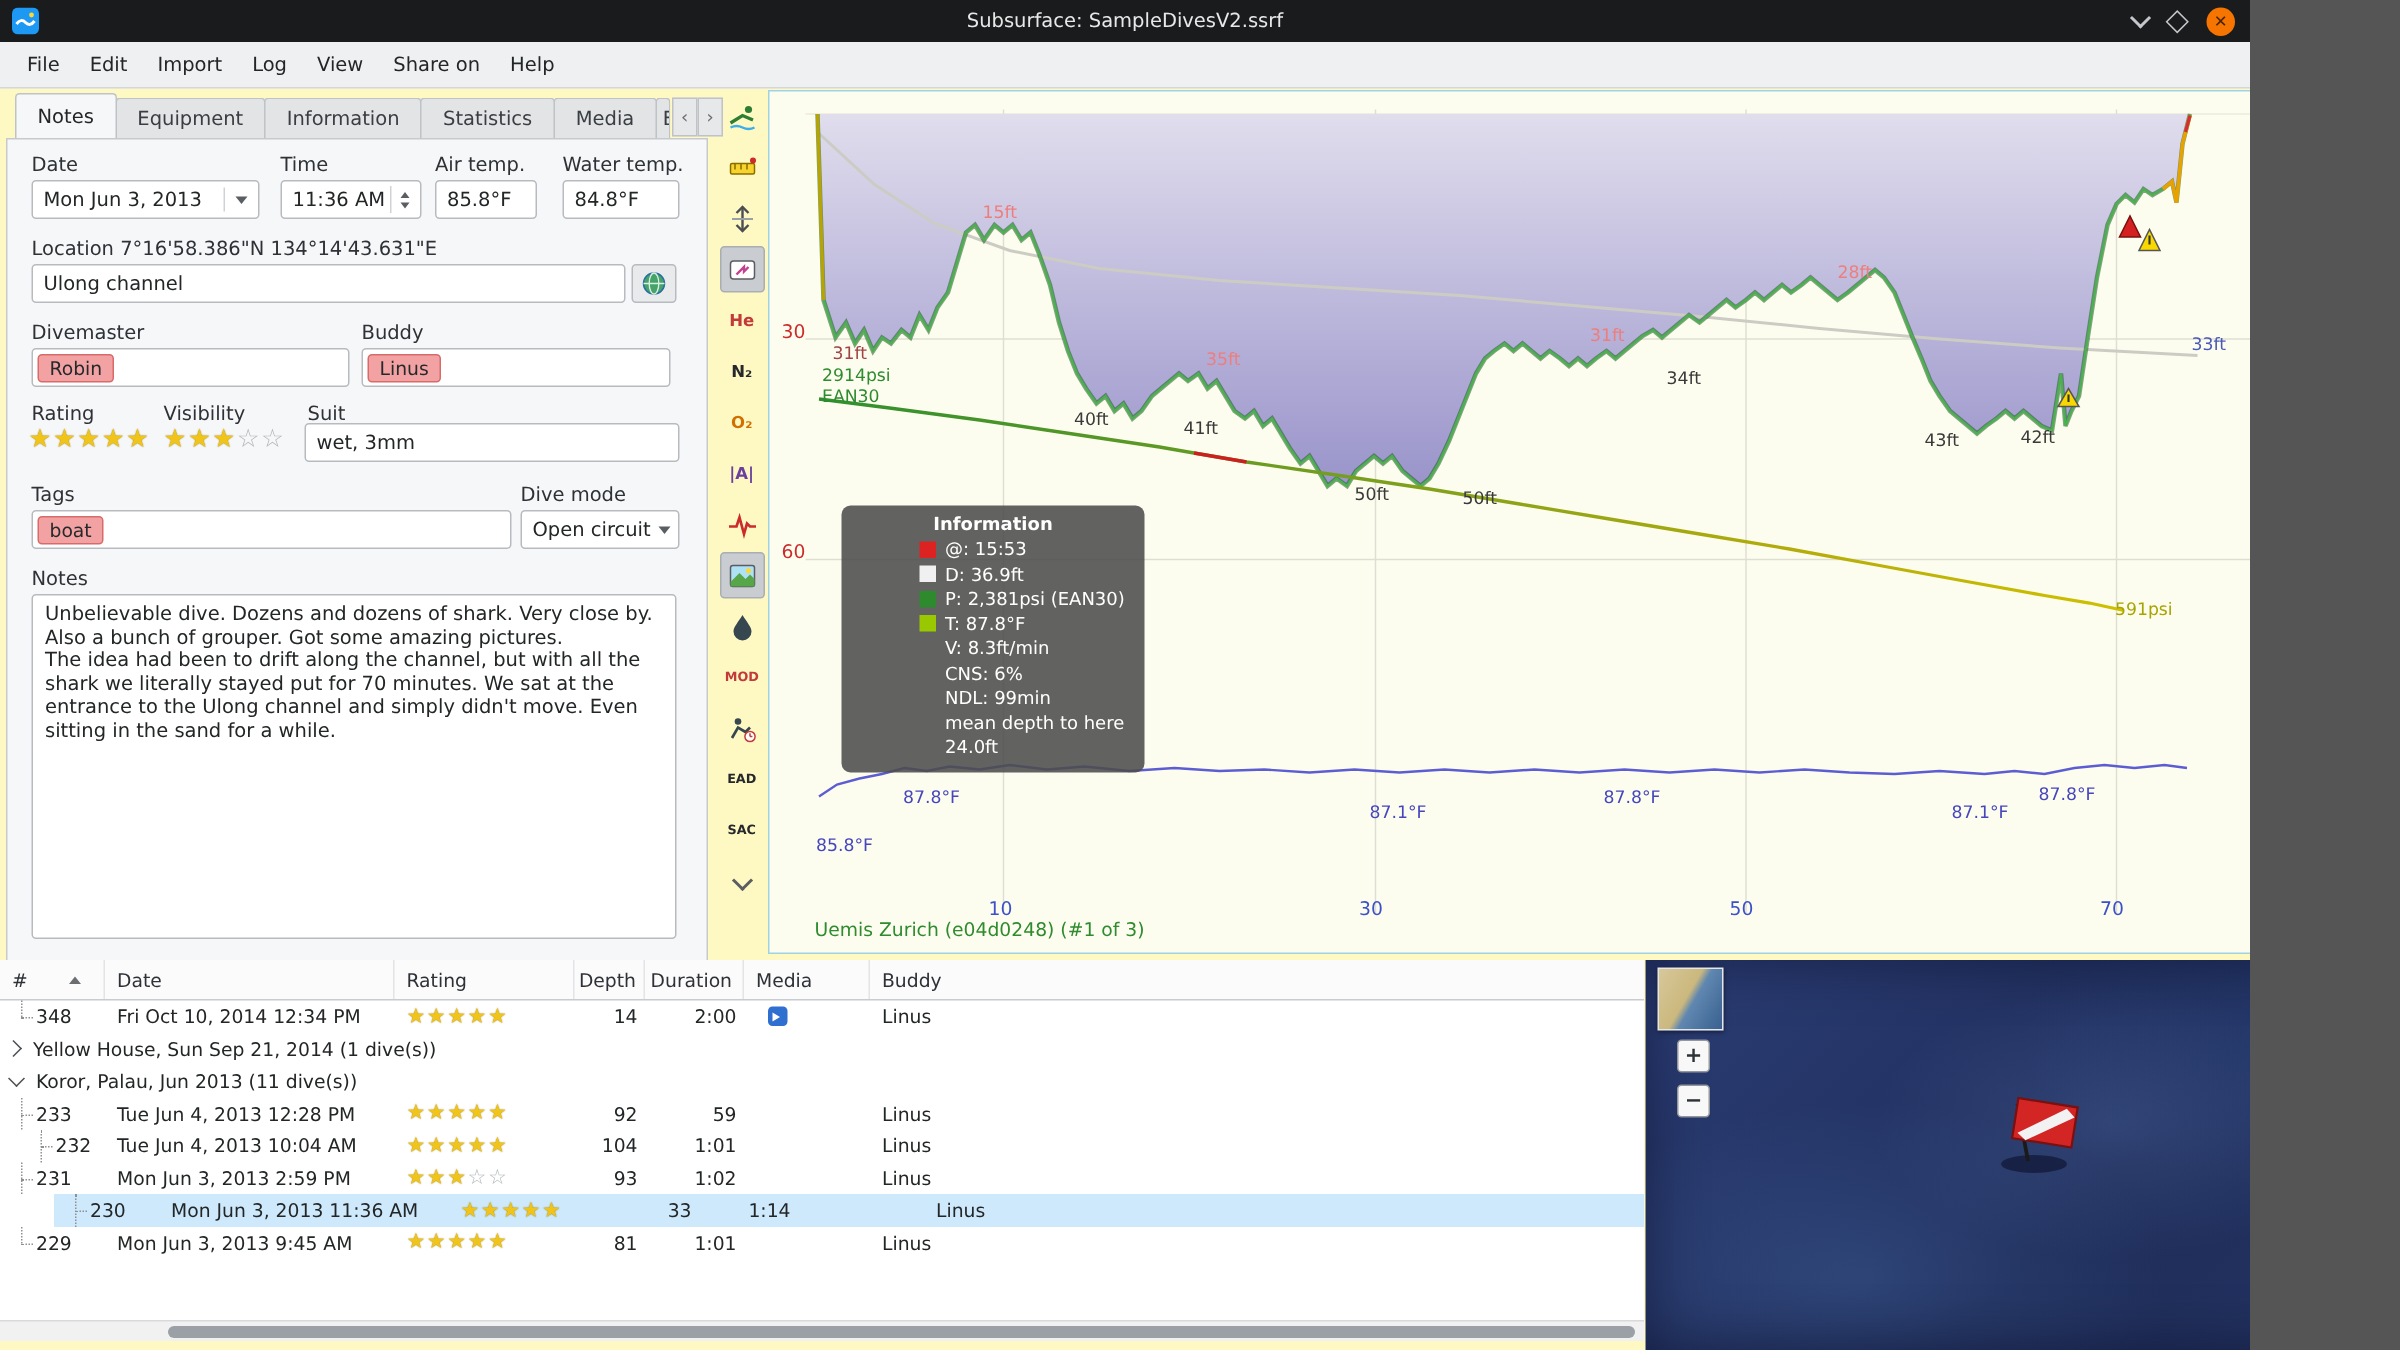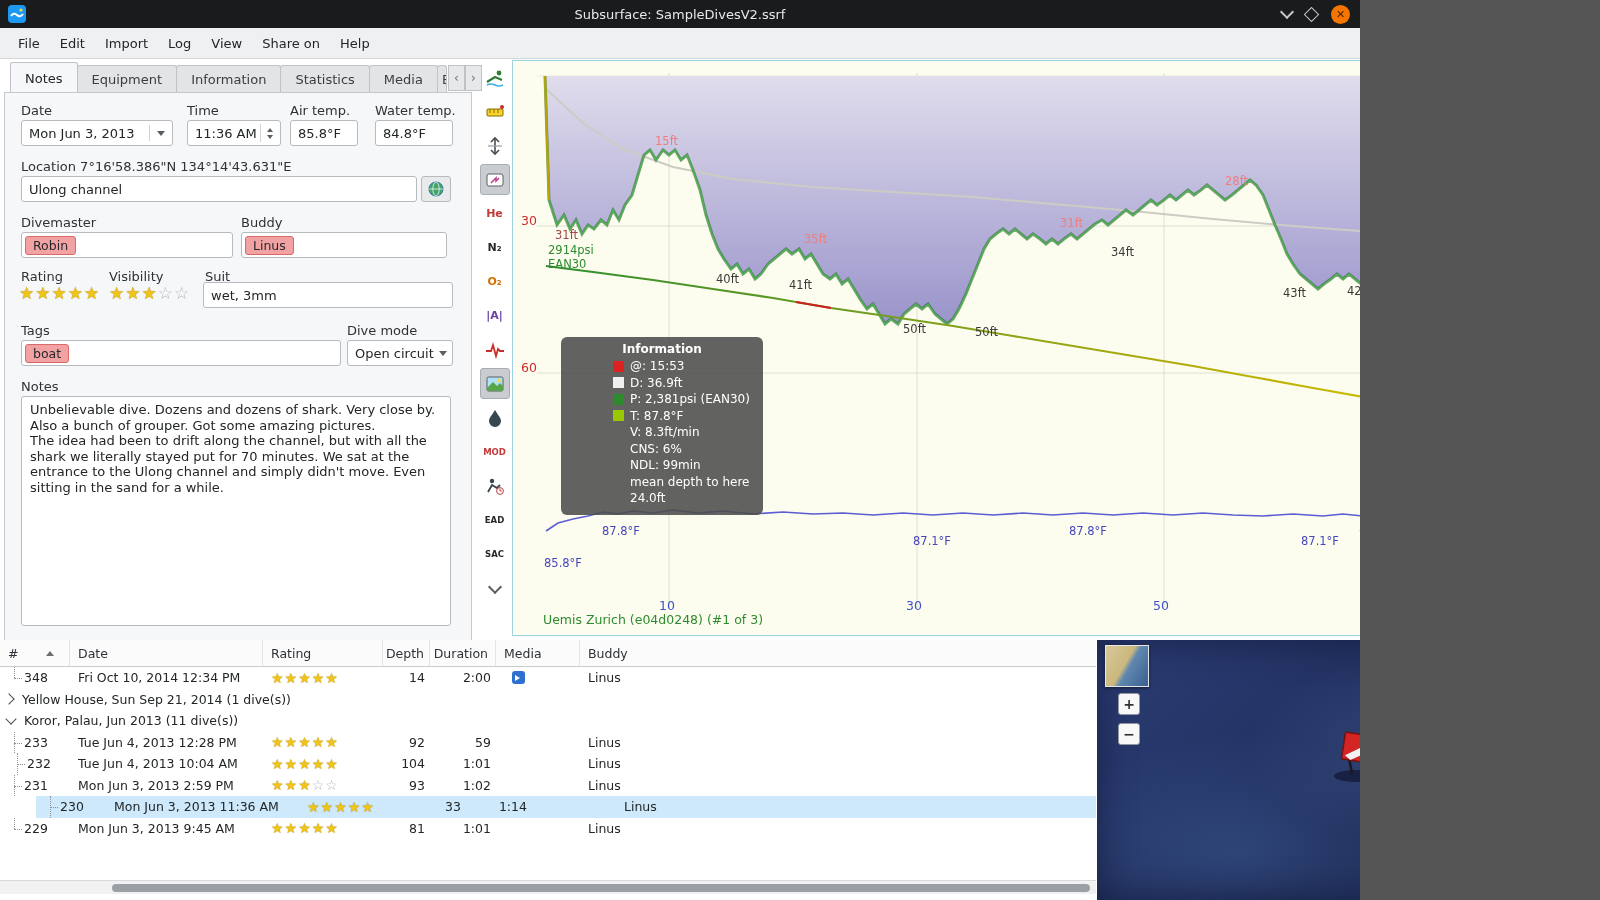--- a/index.html
+++ b/index.html
@@ -1,17 +1,17 @@
 <!DOCTYPE html>
 <html><head>
 <meta charset="utf-8">
 <style>
   html,body{margin:0;padding:0;}
   body{font-family:"DejaVu Sans",sans-serif;font-size:13px;color:#232627;background:#555;}
-  .window{position:relative;width:1360px;height:900px;background:#ffffff;overflow:hidden;}
+  .window{position:relative;width:1500px;height:900px;background:#fef9c3;overflow:hidden;}
 
   
   .titlebar{position:absolute;left:0;top:0;right:0;height:28px;background:#191b1d;display:flex;align-items:center;}
   .title{position:absolute;left:0;right:0;text-align:center;color:#e8e8e8;font-size:13px;}
   .appicon{position:absolute;left:8px;top:5px;width:18px;height:18px;}
   .winctl{position:absolute;right:10px;top:0;height:28px;display:flex;align-items:center;gap:14px;}
   .chev{width:8px;height:8px;border-right:2px solid #c4c8cc;border-bottom:2px solid #c4c8cc;transform:rotate(45deg);margin-top:-4px;}
   .diam{width:9px;height:9px;border:1.6px solid #c4c8cc;transform:rotate(45deg);}
   .closebtn{width:19px;height:19px;border-radius:50%;background:#f67400;color:#4a2500;font-size:11px;font-weight:bold;display:flex;align-items:center;justify-content:center;line-height:1;}
 
@@ -514,21 +514,21 @@
         </div>
       <div class="dc c-dur r">
           <span>59</span>
         </div>
       <div class="dc c-media"></div>
       <div class="dc c-buddy">
           <span>Linus</span>
         </div>
     </div>
     <div class="lrow">
-      <div class="dc c-num" style="padding-left:3px">
+      <div class="dc c-num" style="padding-left:13px">
           <span class="tl cont"></span>
           <span>232</span>
         </div>
       <div class="dc c-date">
           <span>Tue Jun 4, 2013 10:04 AM</span>
         </div>
       <div class="dc c-rating rowstars stars" style="position:static">
           <span class="star filled">★</span>
           <span class="star filled">★</span>
           <span class="star filled">★</span>

